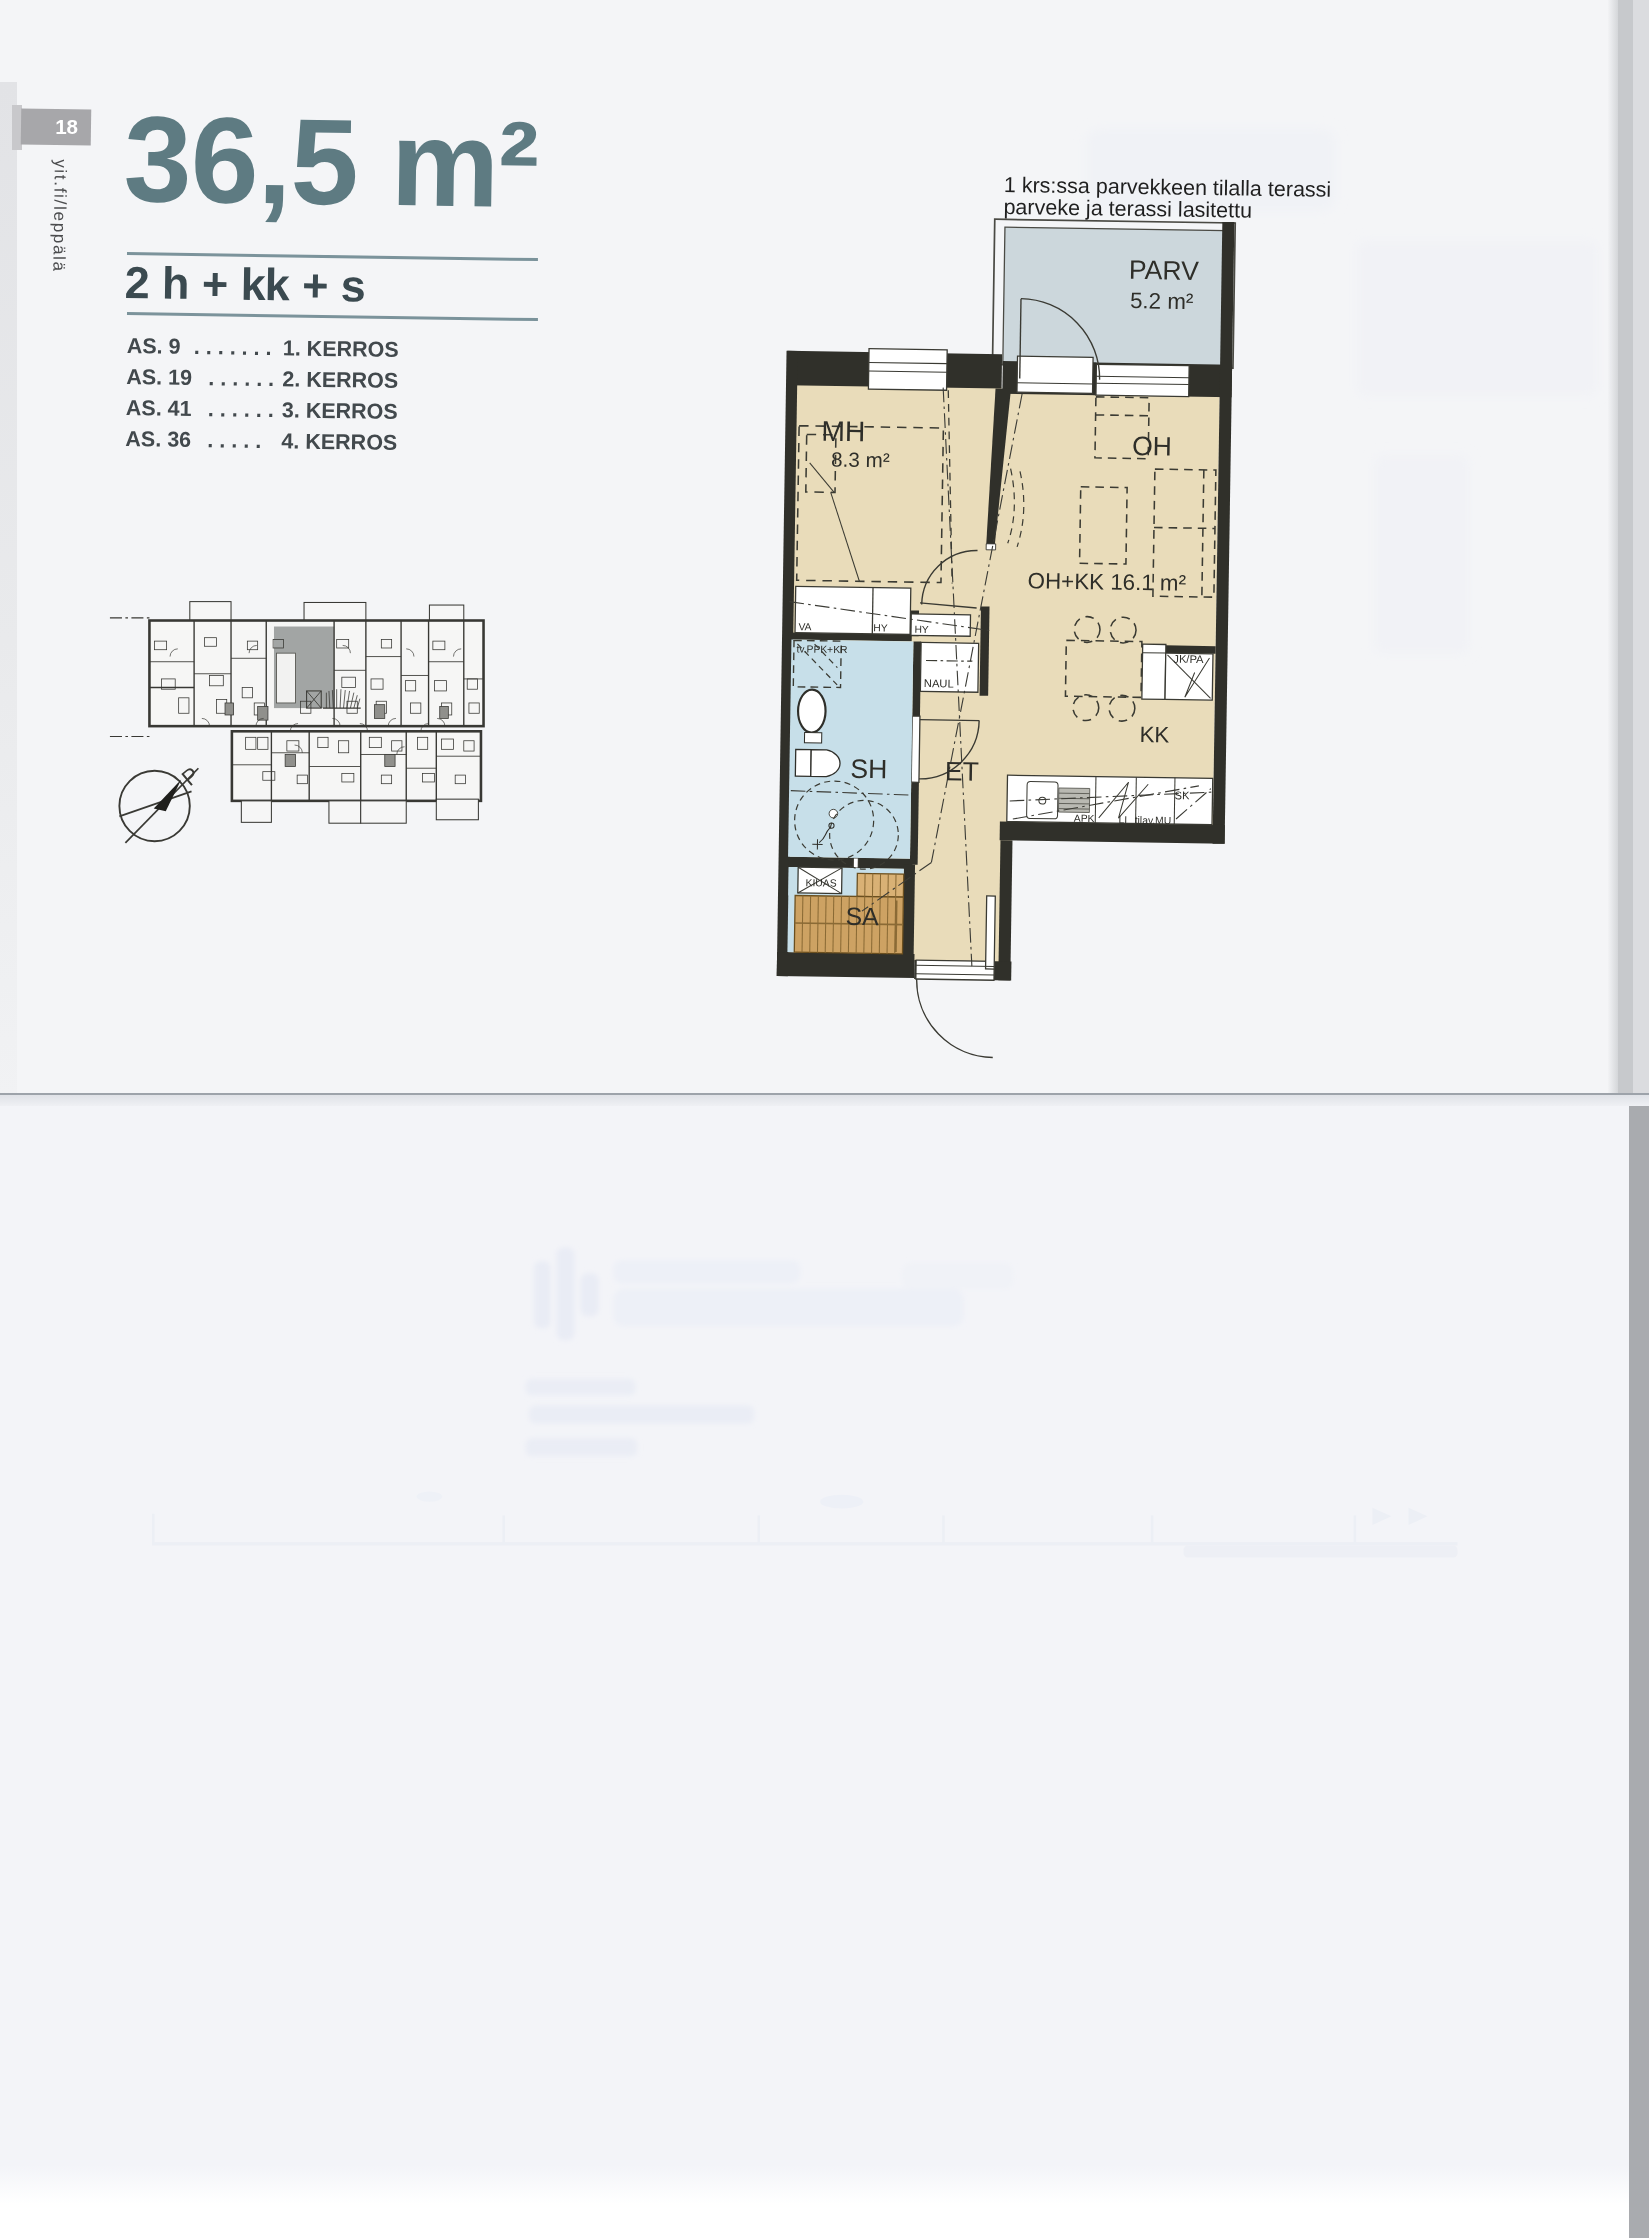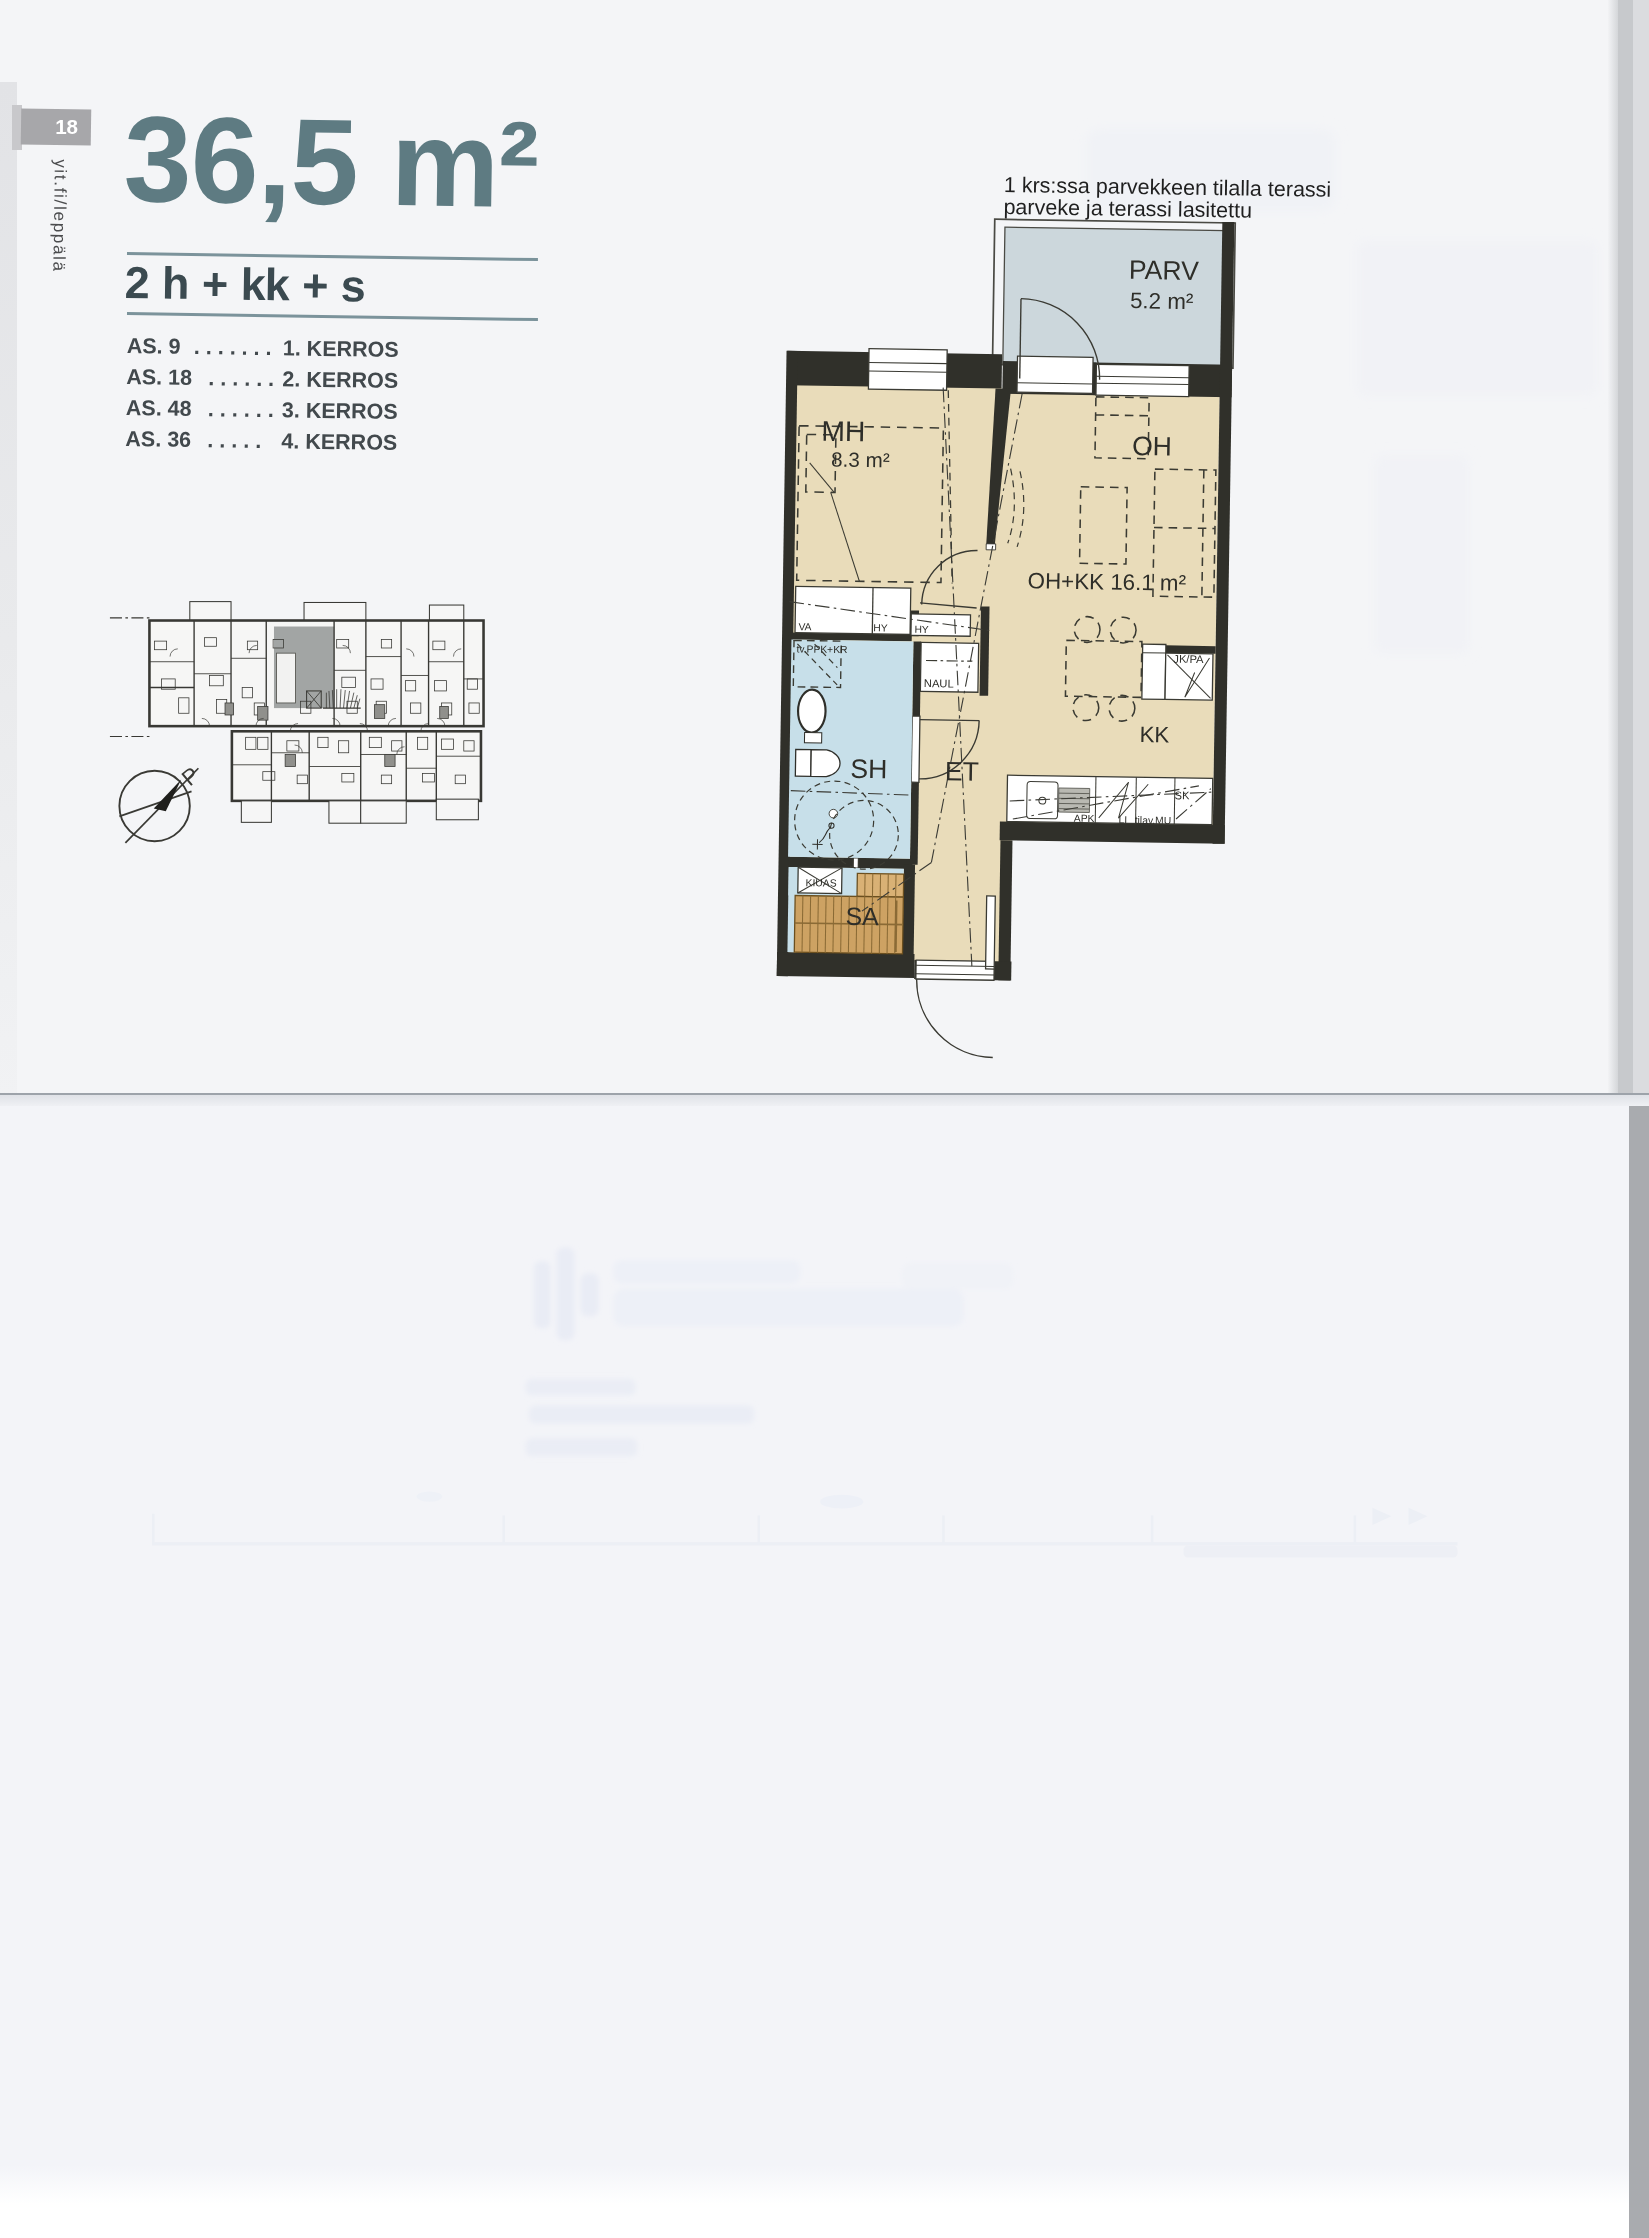--- a/index.html
+++ b/index.html
@@ -32,22 +32,22 @@
 
   <div class="abs" style="left:44px;top:159px;width:26px;height:258px;transform:rotate(0.85deg);transform-origin:0 0;writing-mode:vertical-rl;font-size:17px;letter-spacing:1.7px;color:#4b4c4e;">yit.fi/leppälä</div>
 
   <div class="abs" style="left:125px;top:89px;width:601px;color:#5e7b82;font-size:122px;font-weight:bold;letter-spacing:-0.9px;transform:rotate(0.85deg);transform-origin:0 0;">36,5 m²</div>
   <div class="abs" style="left:127px;top:252px;width:411px;height:2.6px;background:#7b939b;transform:rotate(0.85deg);transform-origin:0 0;"></div>
   <div class="abs" style="left:125px;top:257px;color:#3b4a50;font-size:45px;font-weight:bold;letter-spacing:-0.9px;word-spacing:1.7px;transform:rotate(0.85deg);transform-origin:0 0;">2 h + kk + s</div>
   <div class="abs" style="left:127px;top:312px;width:411px;height:2.6px;background:#7b939b;transform:rotate(0.85deg);transform-origin:0 0;"></div>
 
   <div class="abs" style="left:127px;top:334px;width:481px;color:#42494d;font-size:21.5px;font-weight:bold;transform:rotate(0.85deg);transform-origin:0 0;">
     <div style="position:relative;height:31px;white-space:nowrap;"><span>AS. 9</span><span style="position:absolute;left:67px;letter-spacing:6px;">.......</span><span style="position:absolute;left:156px;">1. KERROS</span></div>
-    <div style="position:relative;height:31px;white-space:nowrap;"><span>AS. 18</span><span style="position:absolute;left:82px;letter-spacing:6px;">......</span><span style="position:absolute;left:156px;">2. KERROS</span></div>
-    <div style="position:relative;height:31px;white-space:nowrap;"><span>AS. 48</span><span style="position:absolute;left:82px;letter-spacing:6px;">......</span><span style="position:absolute;left:156px;">3. KERROS</span></div>
+    <div style="position:relative;height:31px;white-space:nowrap;"><span>AS. 19</span><span style="position:absolute;left:82px;letter-spacing:6px;">......</span><span style="position:absolute;left:156px;">2. KERROS</span></div>
+    <div style="position:relative;height:31px;white-space:nowrap;"><span>AS. 41</span><span style="position:absolute;left:82px;letter-spacing:6px;">......</span><span style="position:absolute;left:156px;">3. KERROS</span></div>
     <div style="position:relative;height:31px;white-space:nowrap;"><span>AS. 36</span><span style="position:absolute;left:82px;letter-spacing:6px;">.....</span><span style="position:absolute;left:156px;">4. KERROS</span></div>
   </div>
 
   <div class="abs" style="left:1004px;top:174px;color:#1f1f1f;font-size:21.5px;line-height:22.3px;z-index:5;transform:rotate(0.85deg);transform-origin:0 0;">1 krs:ssa parvekkeen tilalla terassi<br>parveke ja terassi lasitettu</div>
 
   <svg class="abs" style="left:0;top:0;" width="1649" height="2239" viewBox="0 0 1920 2606">
 
     <g id="ghosts">
       <defs>
         <filter id="blur6" x="-30%" y="-30%" width="160%" height="160%">

